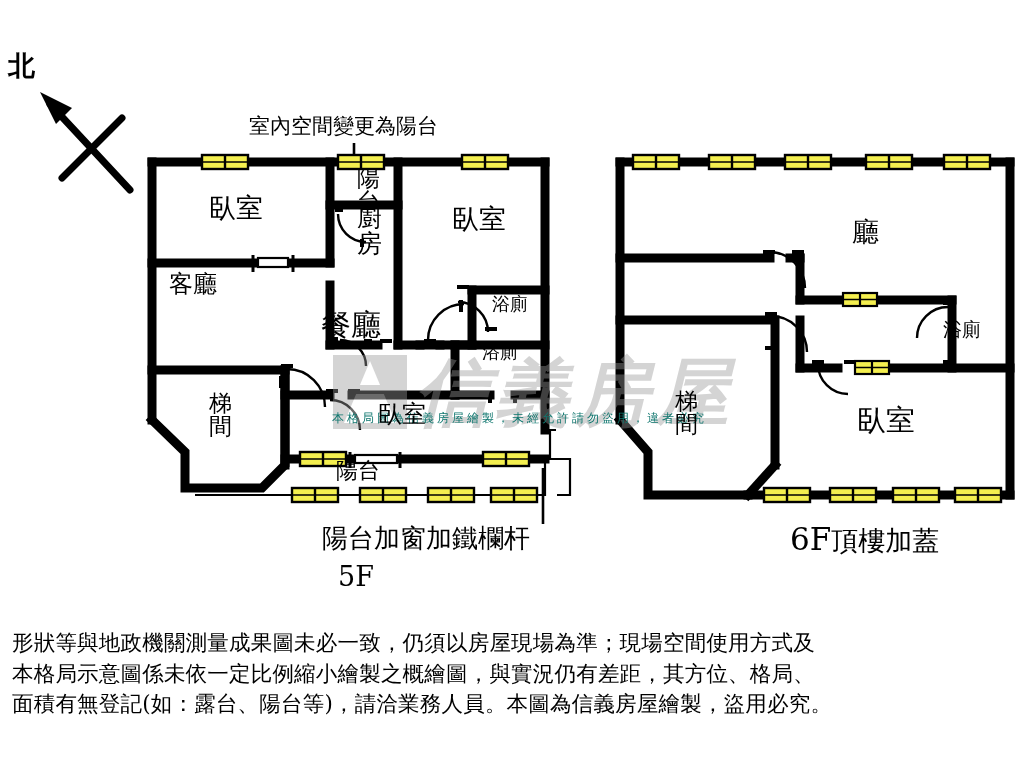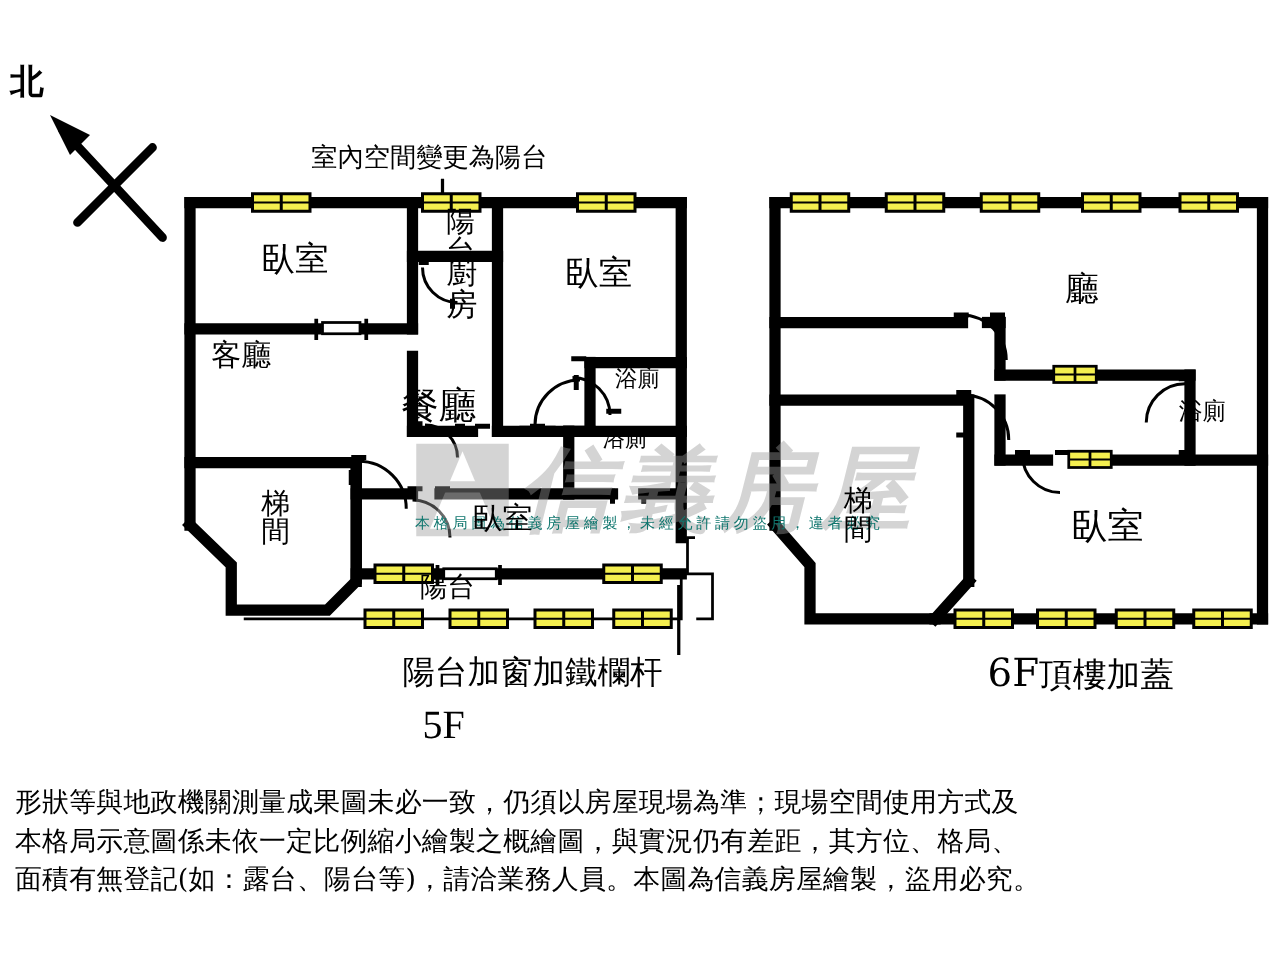--- a/index.html
+++ b/index.html
@@ -324,21 +324,21 @@
   <div class="lbl med v" style="left:357px;top:167px;font-size:23px;">陽台</div>
   <div class="lbl med v" style="left:357px;top:205px;font-size:25px;">廚房</div>
   <div class="lbl big" style="left:452px;top:205px;">臥室</div>
   <div class="lbl sml" style="left:492px;top:295px;">浴廁</div>
   <div class="lbl sml" style="left:482px;top:343px;">浴廁</div>
   <div class="lbl big" style="left:321px;top:310px;font-size:30px;">餐廳</div>
   <div class="lbl med v" style="left:209px;top:392px;font-size:23px;">梯間</div>
   <div class="lbl med" style="left:378px;top:402px;font-size:24px;">臥室</div>
   <div class="lbl med" style="left:336px;top:460px;font-size:22px;">陽台</div>
 
-  <div class="lbl floorlab" style="left:338px;top:563px;font-size:32px;font-family:Liberation Serif, serif;">5F</div>
+  <div class="lbl floorlab" style="left:338px;top:563px;font-size:27px;">5F</div>
 
   <div class="lbl big" style="left:852px;top:218px;">廳</div>
   <div class="lbl sml" style="left:943px;top:320px;font-size:19px;">浴廁</div>
   <div class="lbl med v" style="left:675px;top:390px;font-size:23px;">梯間</div>
   <div class="lbl big" style="left:857px;top:406px;font-size:29px;">臥室</div>
 
   <div style="position:absolute;left:770px;top:521px;white-space:nowrap;">
     <span class="floorlab" style="font-size:31px;margin-left:20px;">6F</span><span class="lbl" style="position:static;font-size:27px;font-family:'DejaVu Serif','Liberation Serif',serif;">頂樓加蓋</span>
   </div>
 

